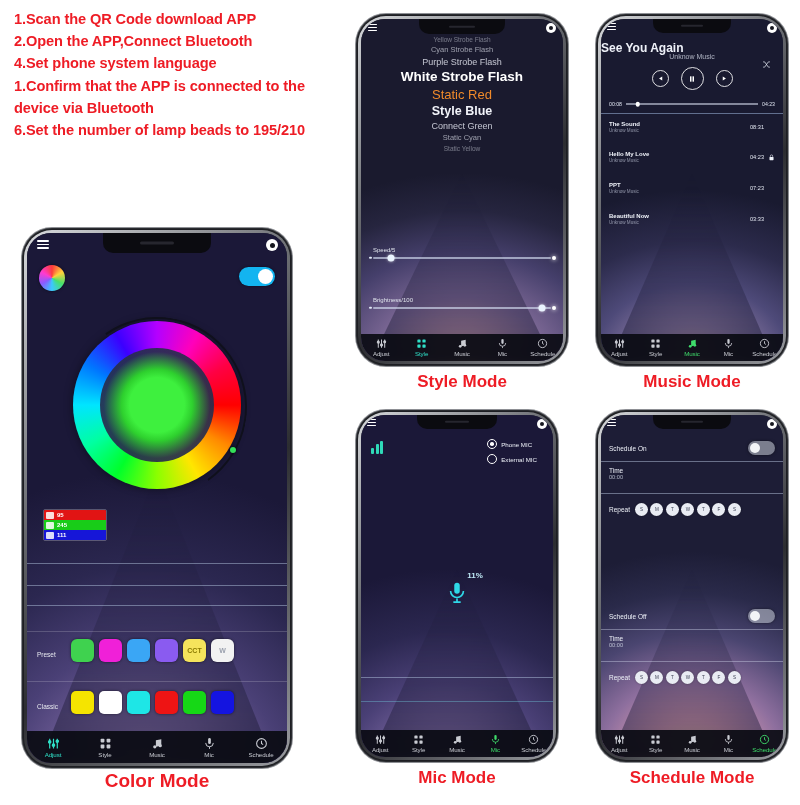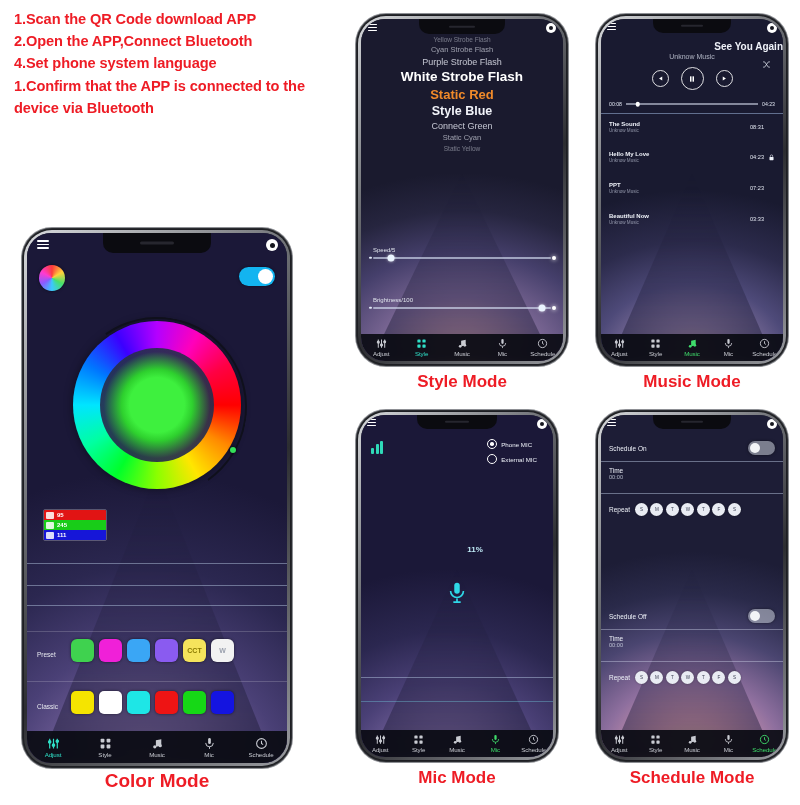--- a/index.html
+++ b/index.html
@@ -100,36 +100,36 @@
   .chip.sq{border-radius:5px;}
   .divline{position:absolute;left:0;right:0;height:1px;background:rgba(255,255,255,.18);}
 
   
   .stylelist{position:absolute;left:0;right:0;text-align:center;}
   .stylelist div{margin:2.5px 0;}
   .s-far{font-size:6.5px;color:rgba(226,230,240,.45);}
   .s-mid{font-size:7.5px;color:rgba(230,234,244,.62);}
   .s-near{font-size:9px;color:rgba(235,238,248,.8);}
   .s-big{font-size:13.5px;font-weight:bold;color:#ffffff;}
-  .s-sel{font-size:13px;font-weight:bold;color:#f08a2a;}
+  .s-sel{font-size:13px;font-weight:normal;color:#f08a2a;}
   .s-big2{font-size:12.5px;font-weight:bold;color:#f2f4fa;}
 
   .slider{position:absolute;}
   .slider .lbl{font-size:6px;color:#dfe3ec;margin-bottom:4px;}
   .strack{position:relative;height:1.5px;background:rgba(210,220,240,.65);border-radius:2px;}
   .sdot{position:absolute;top:50%;transform:translate(-50%,-50%);border-radius:50%;background:#eaf4ff;
     box-shadow:0 0 3px rgba(255,255,255,.7);}
   .sendl{position:absolute;left:-4px;top:50%;transform:translateY(-50%);width:2.5px;height:2.5px;
     border-radius:50%;background:#dfe8f5;}
   .sendr{position:absolute;right:-5px;top:50%;transform:translateY(-50%);width:4px;height:4px;
     border-radius:50%;background:#fff;box-shadow:0 0 4px #fff;}
 
   
-  .mtitle{position:absolute;left:0;right:0;text-align:right;color:#eef1f8;
-    font-size:10px;font-weight:bold;margin-left:24px;}
+  .mtitle{position:absolute;left:0;right:0;text-align:left;color:#eef1f8;
+    font-size:12px;font-weight:bold;}
   .msub{position:absolute;left:0;right:0;text-align:center;color:rgba(225,230,242,.72);
     font-size:7px;}
   .mctrls{position:absolute;left:0;right:0;display:flex;justify-content:center;align-items:center;gap:12px;}
   .cbtn{border:1.2px solid rgba(255,255,255,.85);border-radius:50%;
     display:flex;align-items:center;justify-content:center;color:#fff;}
   .progress{position:absolute;display:flex;align-items:center;gap:4px;}
   .progress .ptime{font-size:5.2px;color:#dfe4f0;}
   .ptrack{flex:1;height:1.2px;background:rgba(220,228,244,.55);position:relative;}
   .ptrack b{position:absolute;left:9%;top:50%;transform:translate(-50%,-50%);
     width:4.5px;height:4.5px;border-radius:50%;background:#fff;}
@@ -165,20 +165,21 @@
   .timeval{font-size:5.6px;color:rgba(222,228,242,.75);}
 </style>
 </head>
 <body>
 
 <div class="instructions">
   <div>1.Scan the QR Code download APP</div>
   <div>2.Open the APP,Connect Bluetooth</div>
   <div>4.Set phone system language</div>
   <div>1.Confirm that the APP is connected to the device via Bluetooth</div>
+  <div>6.Set the number of lamp beads to 195/210</div>
 </div>
 
 <div class="phone" style="left:22px;top:228px;width:270px;height:540px;">
   <div class="bezel"></div>
   <div class="screen">
     <div class="wall purp"></div>
     <div class="mtn"></div>
     <div class="haze" style="top:330px;"></div>
     <div class="haze" style="top:352px;"></div>
     <div class="haze" style="top:372px;"></div>
@@ -557,21 +558,21 @@
           </span>
         <span class="rl">Phone MIC</span>
       </div>
       <div class="radio">
         <span class="rc"></span>
         <span class="rl">External MIC</span>
       </div>
     </div>
 
     <div class="gauge" style="left:50%;top:118px;transform:translateX(-50%);width:104px;height:104px;"></div>
-    <div class="gtxt" style="top:130px;margin-left:36px;">11%</div>
+    <div class="gtxt" style="top:156px;margin-left:36px;">11%</div>
     <div style="position:absolute;left:50%;top:162px;transform:translateX(-50%);color:#2fd9e8;">
       <svg width="22" height="30" viewBox="0 0 24 24" fill="currentColor">
           <rect x="9" y="2" width="6" height="12" rx="3"></rect>
           <path d="M5 11a7 7 0 0014 0" stroke="currentColor" stroke-width="1.8" fill="none"></path>
           <path d="M12 19v4" stroke="currentColor" stroke-width="1.8"></path>
           <path d="M8 23h8" stroke="currentColor" stroke-width="1.8"></path>
         </svg>
     </div>
 
     <div class="navbar" style="height:27px;">

